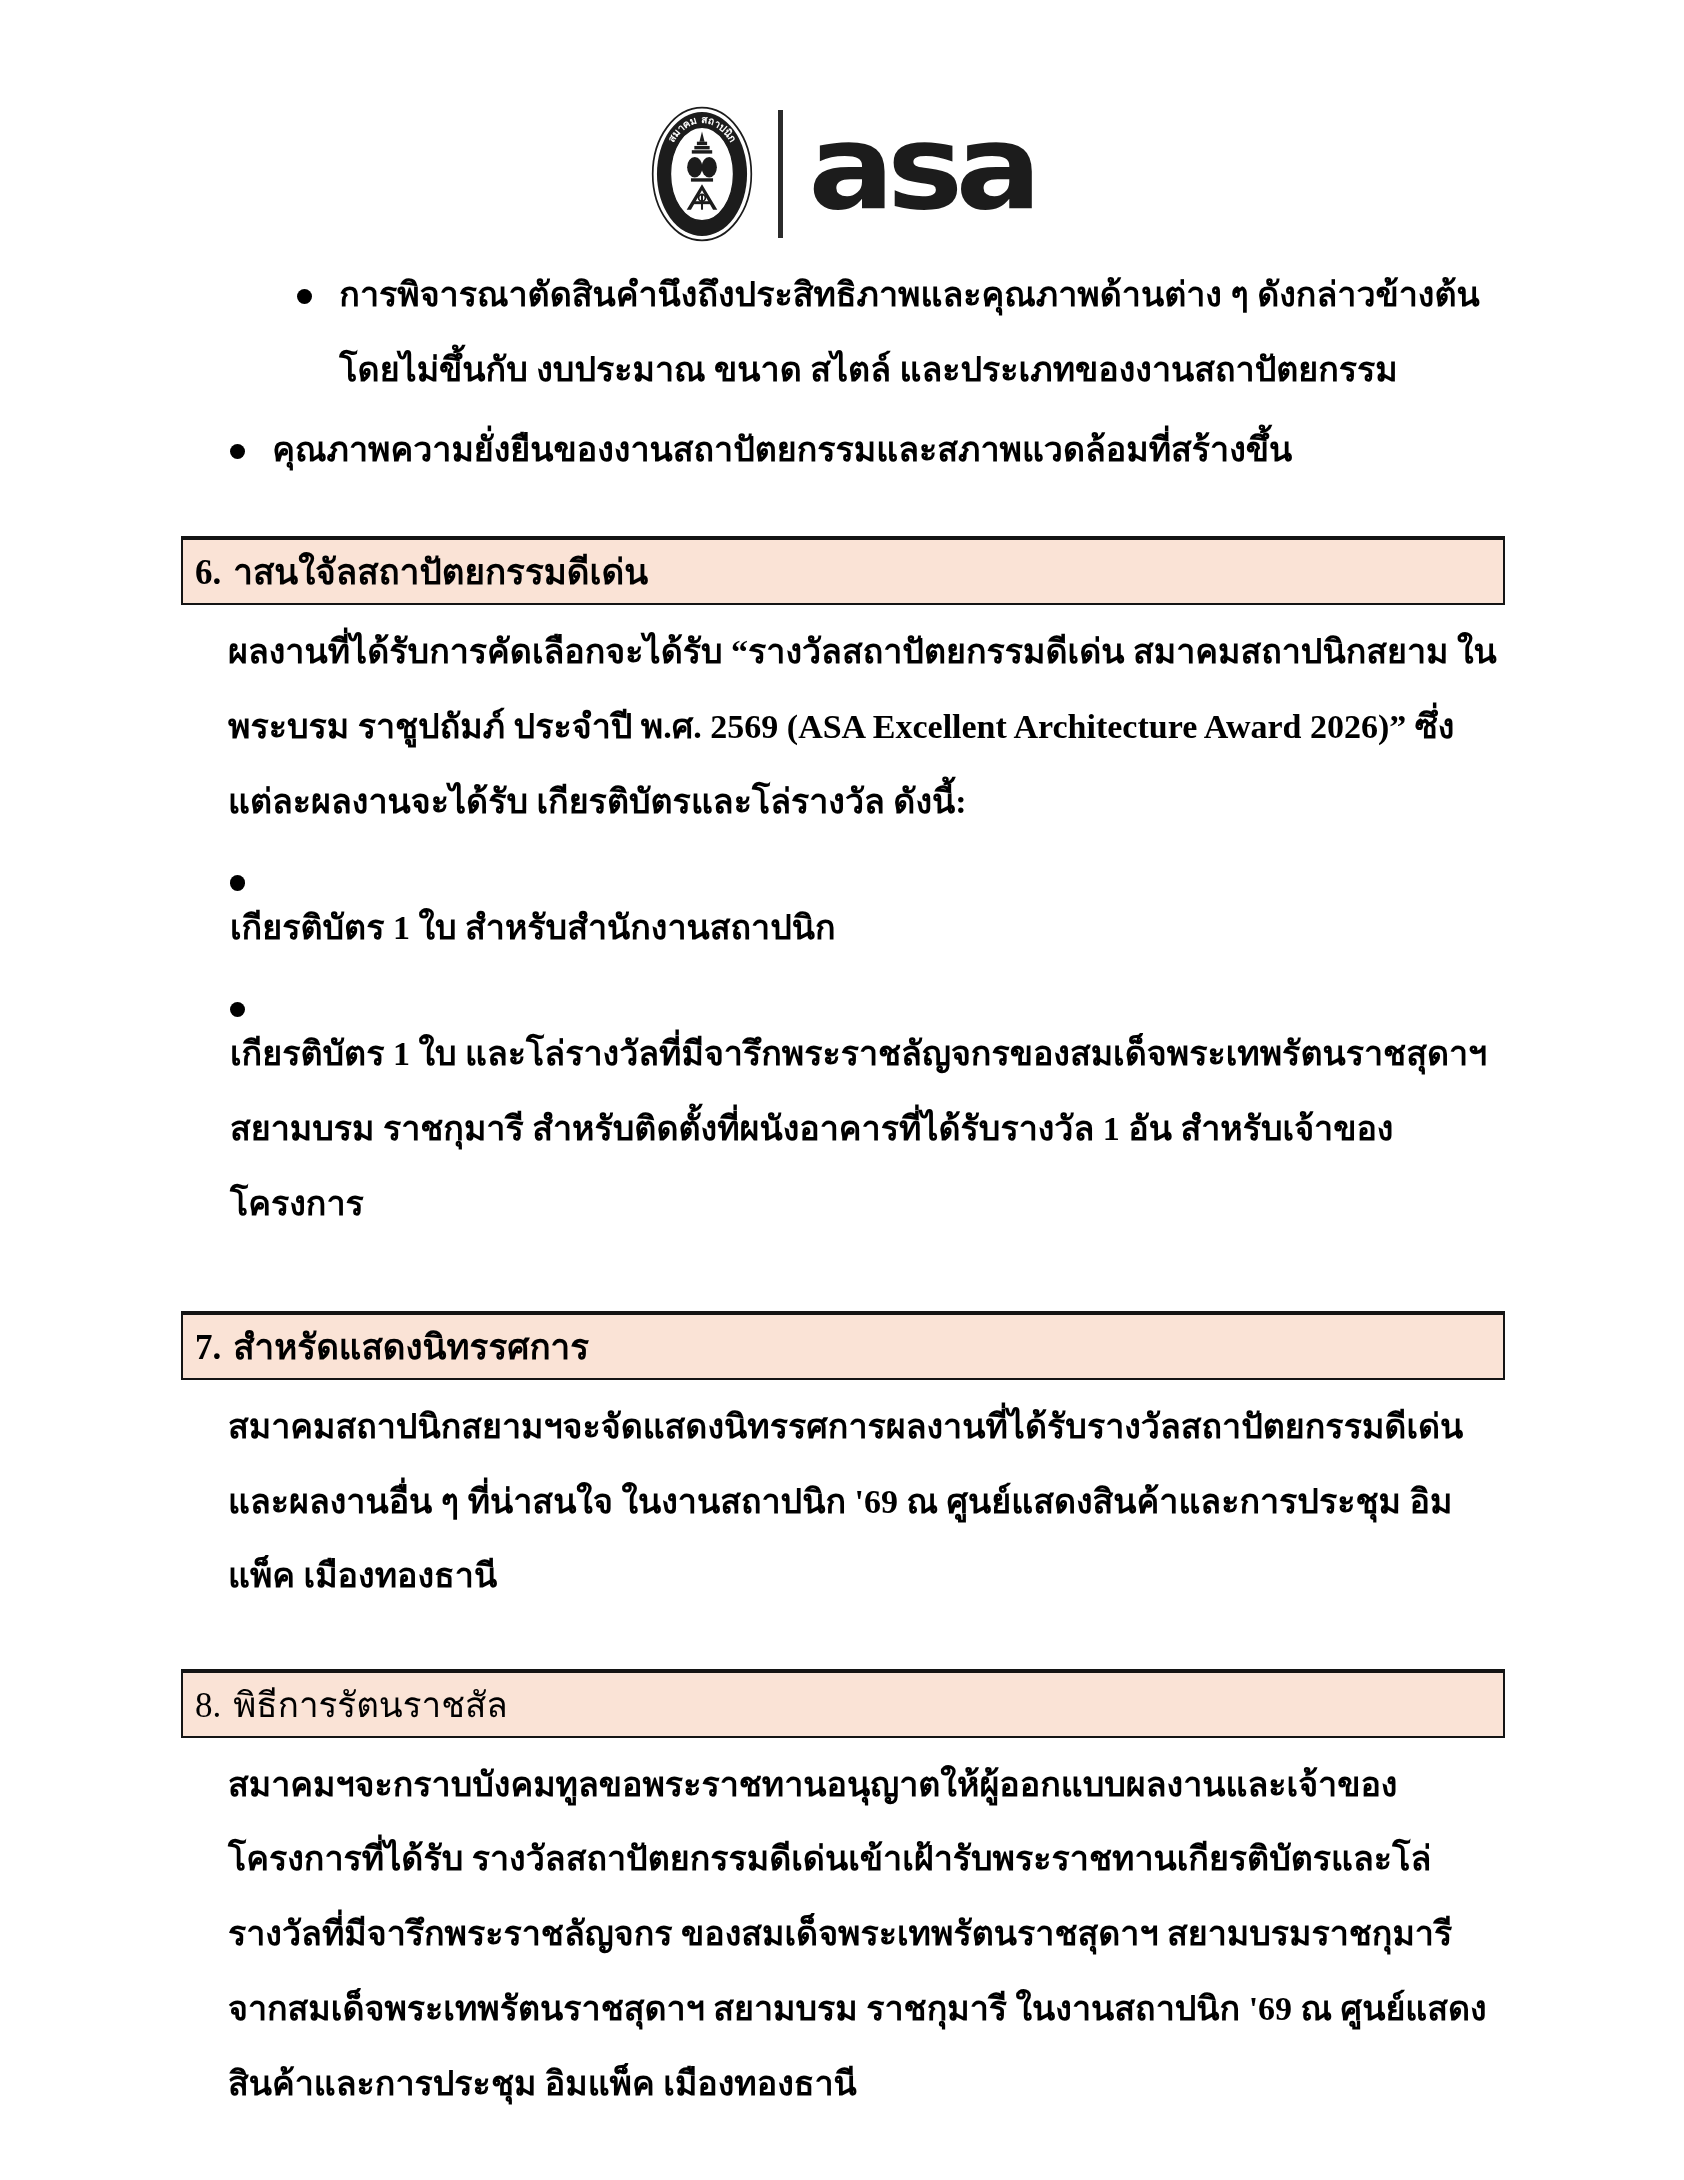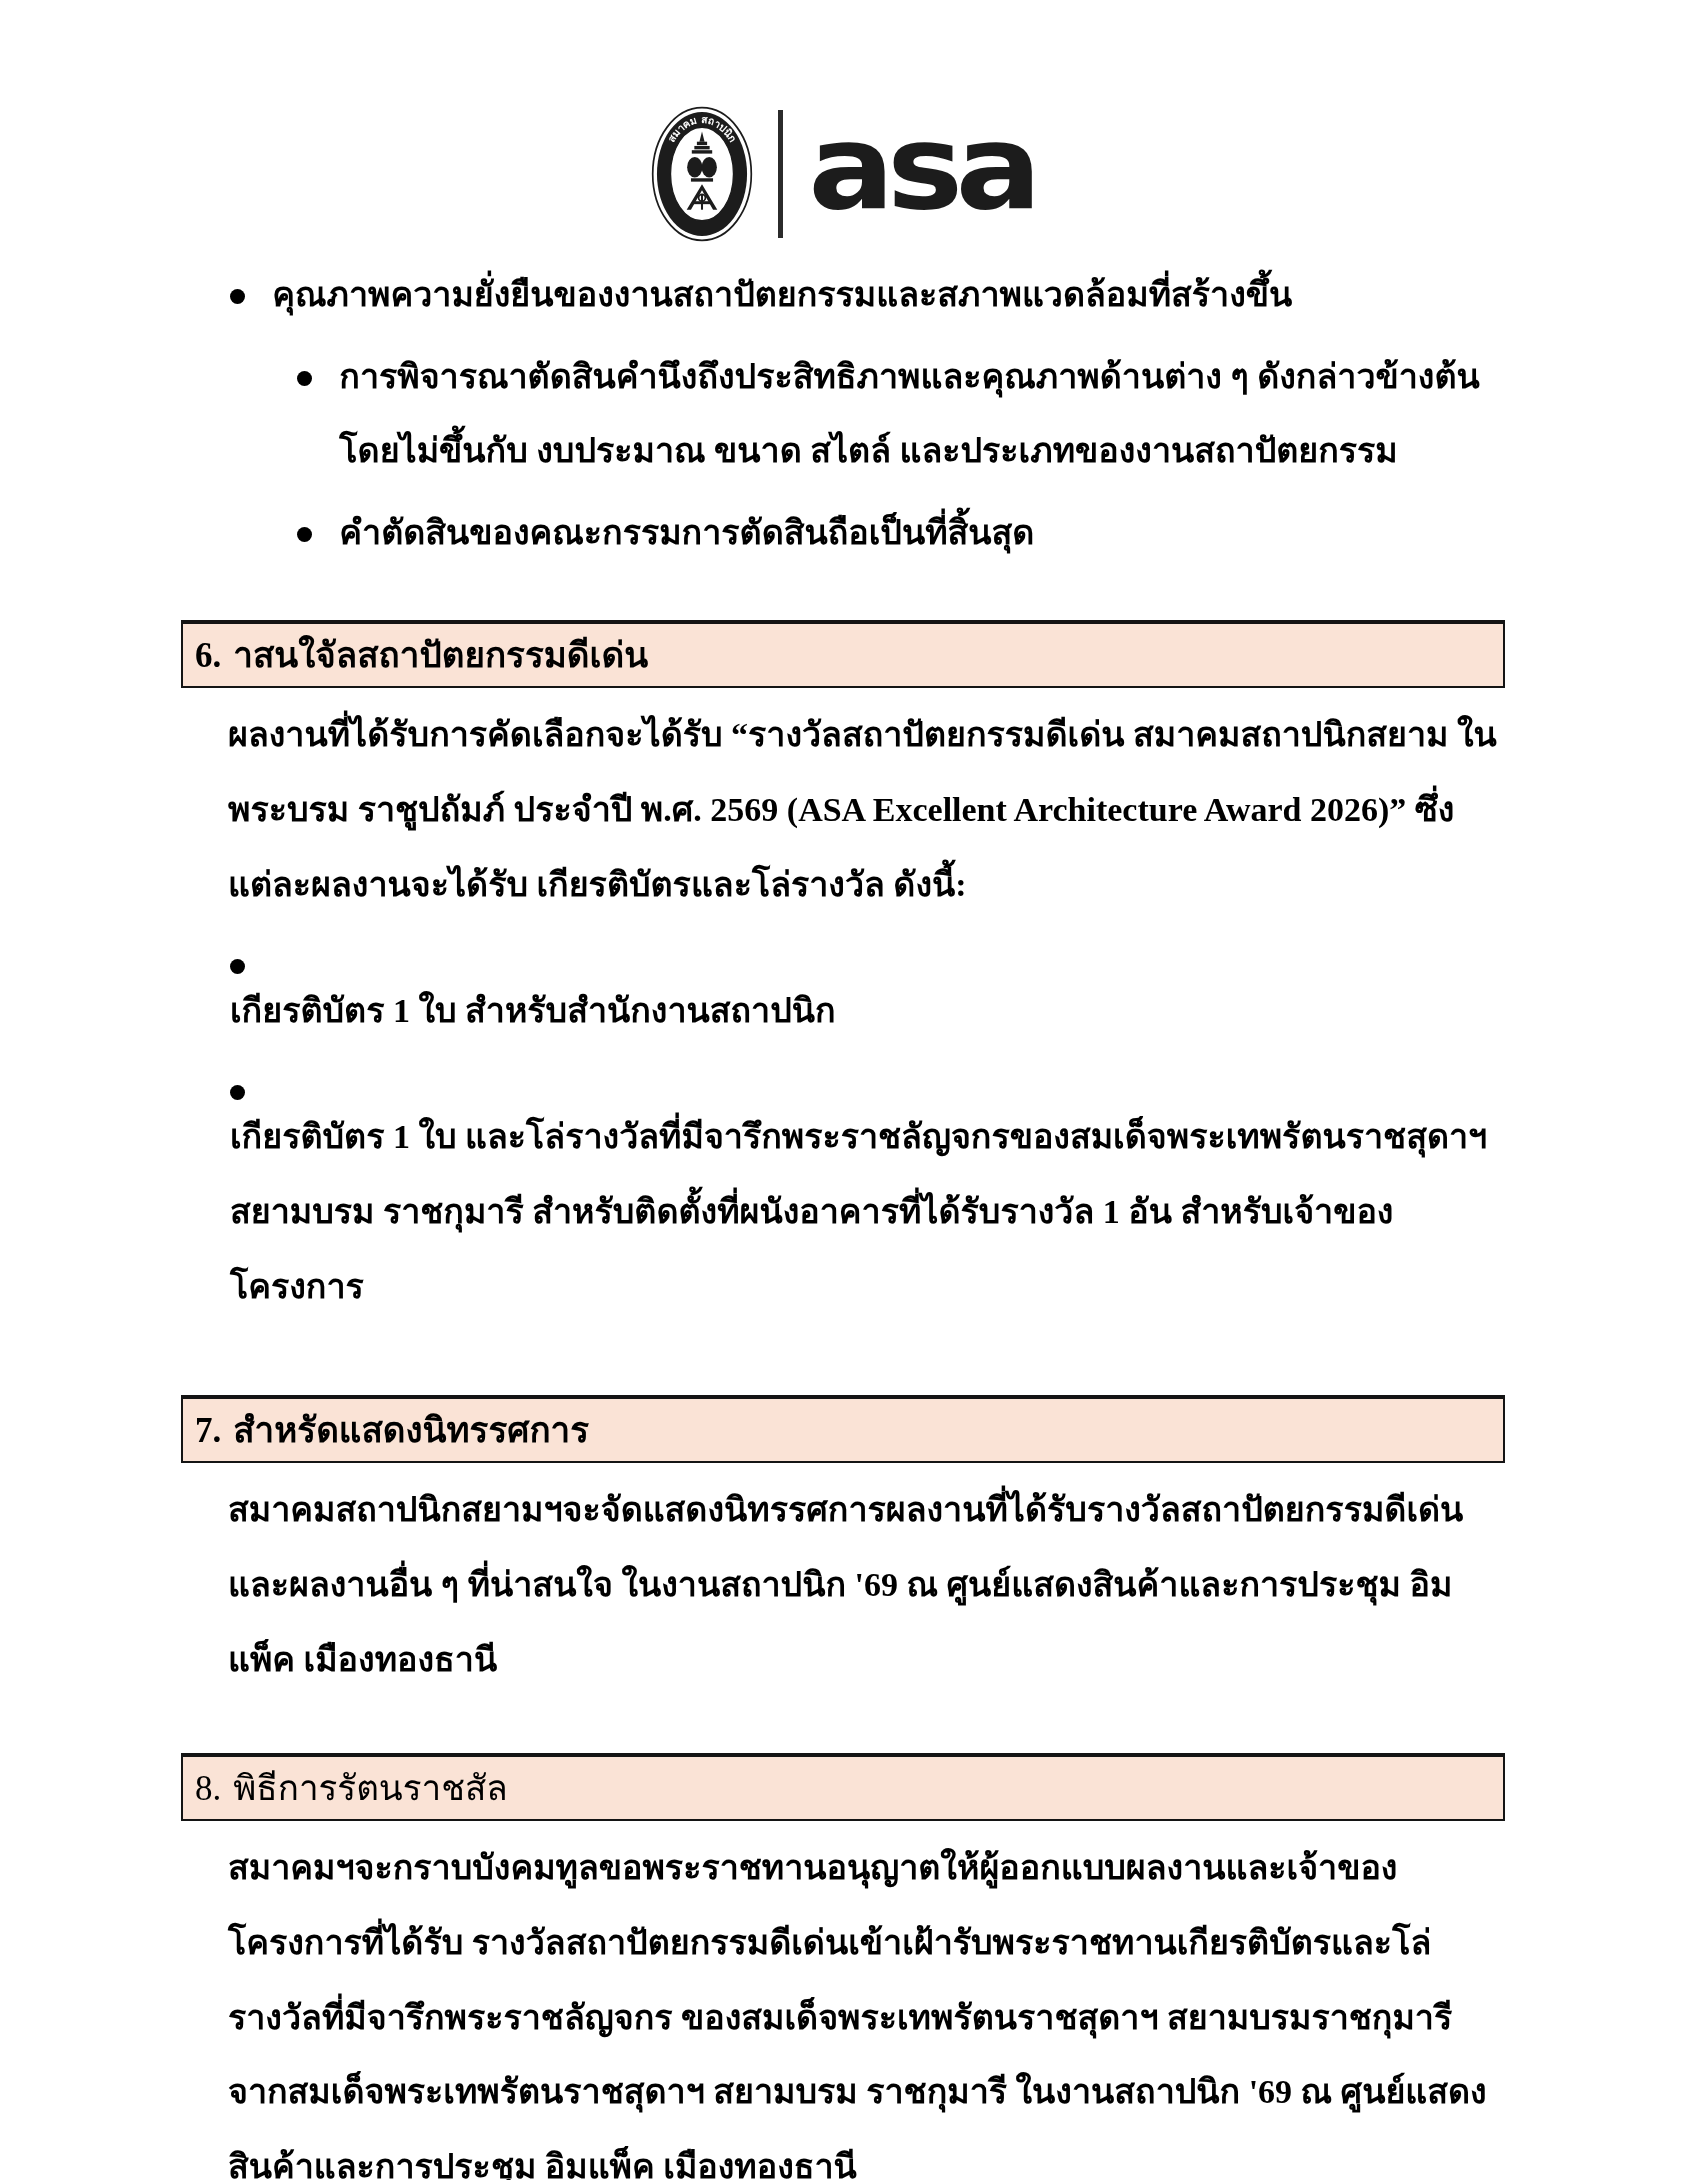--- a/index.html
+++ b/index.html
@@ -77,31 +77,27 @@
         <polygon points="60,92 42,122 47,122 60,99 73,122 78,122"></polygon>
         <rect x="50" y="112" width="20" height="3.5"></rect>
         <circle cx="60" cy="108" r="4" fill="none" stroke="#1c1c1c" stroke-width="2"></circle>
         <rect x="58.8" y="104" width="2.4" height="18"></rect>
       </g>
     </svg>
     <div class="logo-divider"></div>
     <div class="wordmark">asa</div>
   </div>
 
-  <div class="bullet-item lvl1">
-    <span class="dot"></span>
-    <span class="bullet-text">คุณภาพความยั่งยืนของงานสถาปัตยกรรมและสภาพแวดล้อมที่สร้างขึ้น</span>
-  </div>
   <div class="bullet-item lvl2">
     <span class="dot"></span>
     <span class="bullet-text">การพิจารณาตัดสินคำนึงถึงประสิทธิภาพและคุณภาพด้านต่าง ๆ ดังกล่าวข้างต้น โดยไม่ขึ้นกับ งบประมาณ ขนาด สไตล์ และประเภทของงานสถาปัตยกรรม</span>
   </div>
-  <div class="bullet-item lvl2">
+  <div class="bullet-item lvl1">
     <span class="dot"></span>
-    <span class="bullet-text">คำตัดสินของคณะกรรมการตัดสินถือเป็นที่สิ้นสุด</span>
+    <span class="bullet-text">คุณภาพความยั่งยืนของงานสถาปัตยกรรมและสภาพแวดล้อมที่สร้างขึ้น</span>
   </div>
 
   <div class="section-head sec-6">
     <span>6.</span>
     <span>าสนใจัลสถาปัตยกรรมดีเด่น</span>
   </div>
   <div class="section-body">ผลงานที่ได้รับการคัดเลือกจะได้รับ “รางวัลสถาปัตยกรรมดีเด่น สมาคมสถาปนิกสยาม ในพระบรม ราชูปถัมภ์ ประจำปี พ.ศ. 2569 (ASA Excellent Architecture Award 2026)” ซึ่งแต่ละผลงานจะได้รับ เกียรติบัตรและโล่รางวัล ดังนี้:</div>
   <div class="section-bullets">
     <div class="bullet-item">
       <span class="dot"></span>

